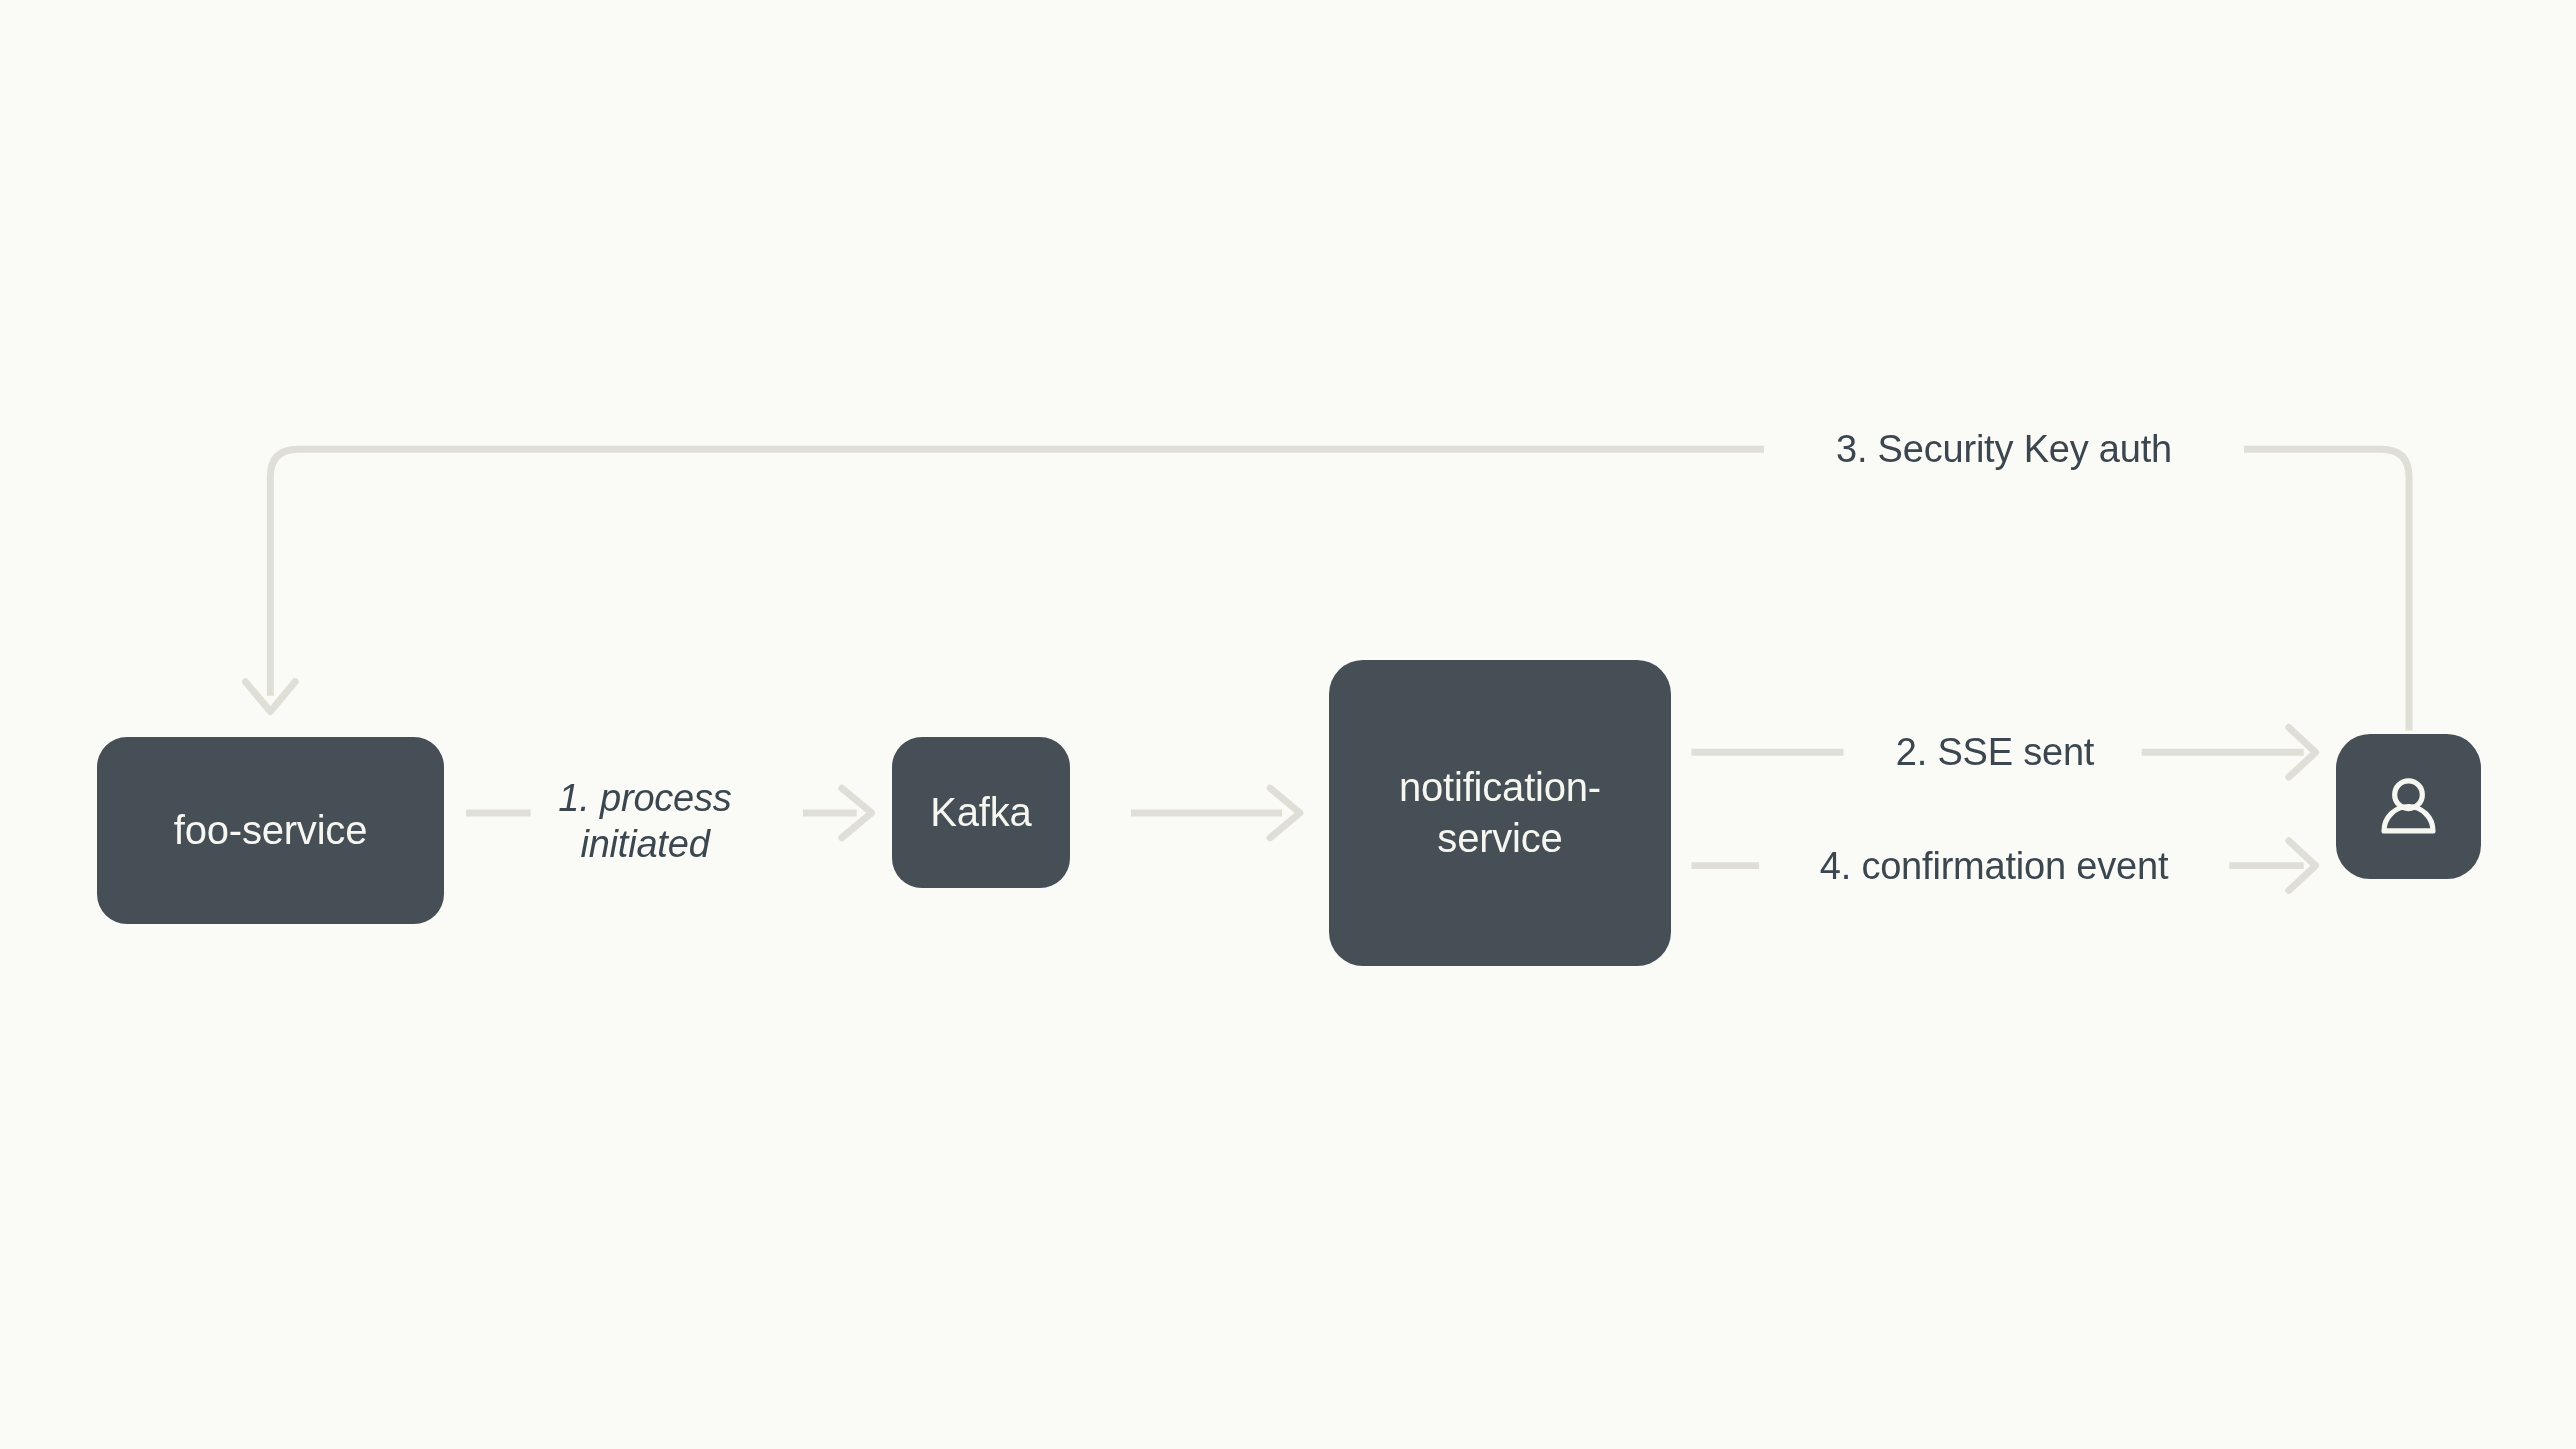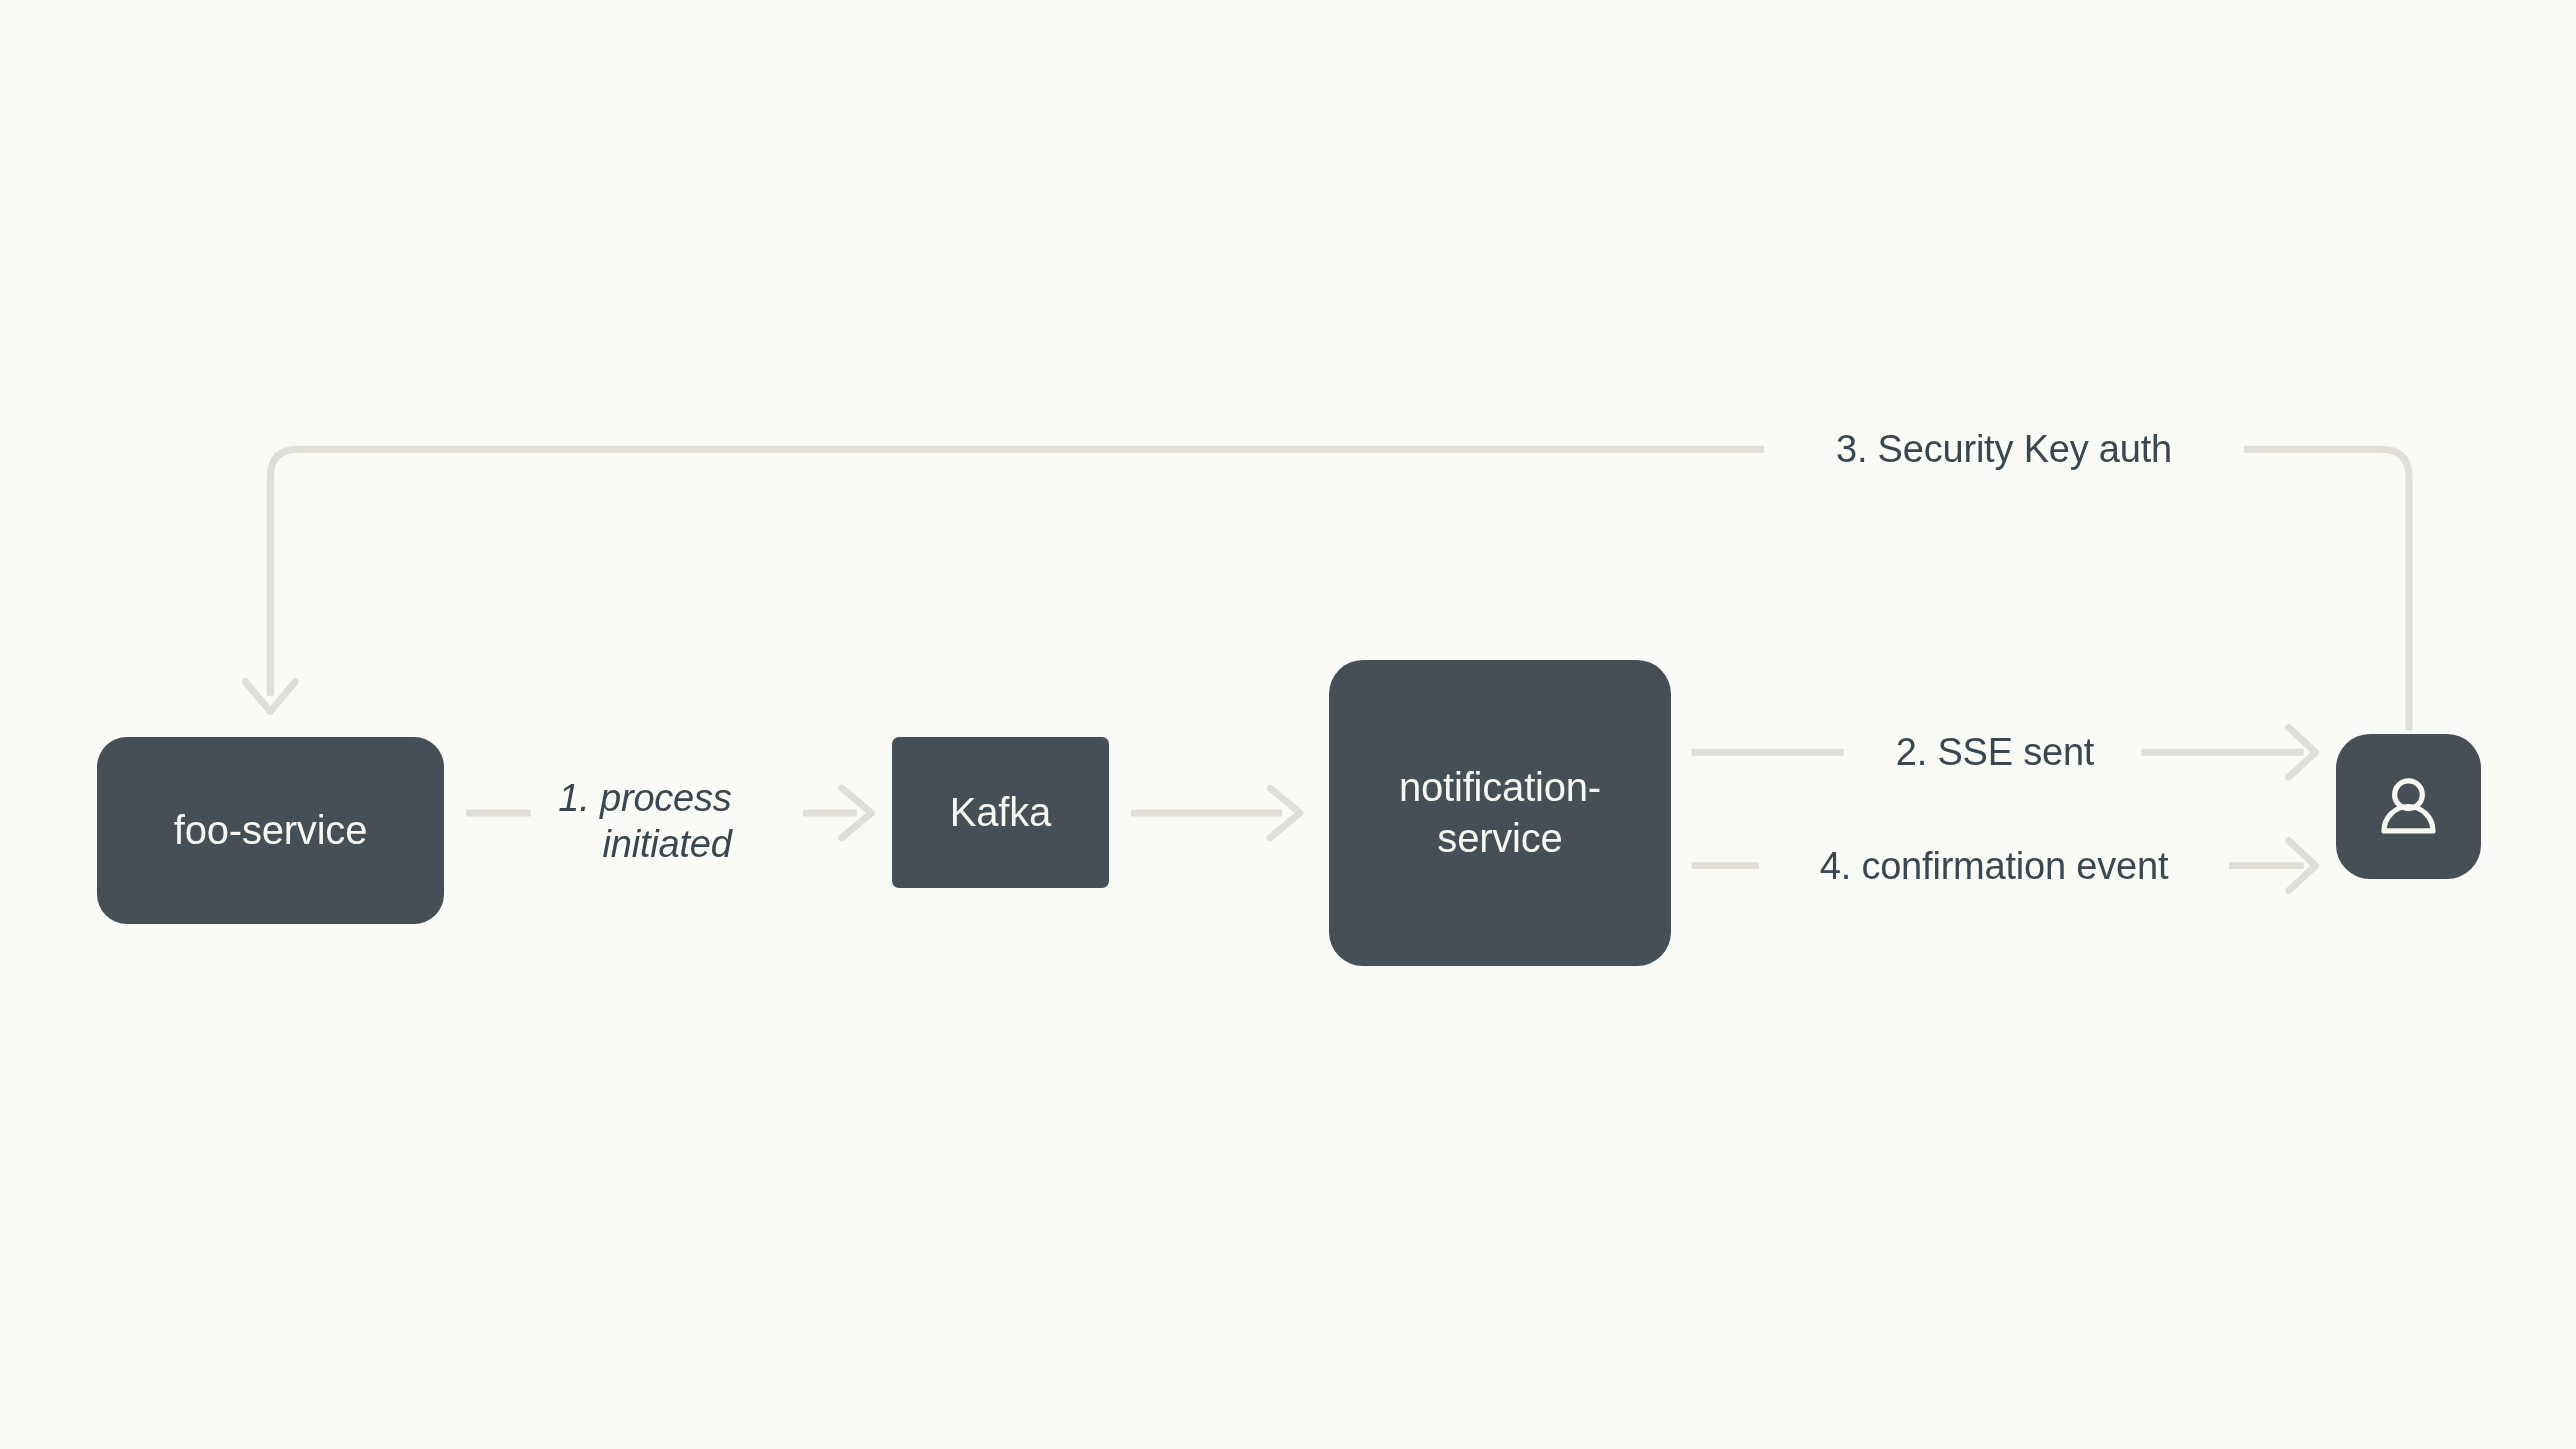--- a/index.html
+++ b/index.html
@@ -38,35 +38,35 @@
     justify-content:center;
     text-align:center;
     font-size:40px;
     font-weight:400;
     line-height:1.28;
     letter-spacing:-0.2px;
     box-sizing:border-box;
   }
 
   #node-foo-service{ left:97px;  top:737px; width:347px; height:187px; border-radius:30px; }
-  #node-kafka{       left:892px; top:737px; width:217px; height:151px; border-radius:7px; }
+  #node-kafka{       left:892px; top:737px; width:178px; height:151px; border-radius:30px; }
   #node-notification-service{ left:1329px; top:660px; width:342px; height:306px; border-radius:34px; padding:0 26px;justify-content:flex-end; }
   #node-user{        left:2336px; top:734px; width:145px; height:145px; border-radius:34px; }
 
   .node-label{ display:block; }
 
   .user-glyph{ width:81px; height:81px; display:block; }
 
   .edge-label{
     position:absolute;
     color:#3B464E;
     font-size:38px;
     line-height:1.22;
     letter-spacing:-0.2px;
-    text-align:right;
+    text-align:center;
     white-space:pre-line;
     transform:translate(-50%,-50%);
   }
   #edge-label-1{ left:645px;  top:821px;font-style:italic; }
   #edge-label-2{ left:1995px; top:752px; white-space:nowrap; }
   #edge-label-3{ left:2004px; top:449px; white-space:nowrap; }
   #edge-label-4{ left:1994px; top:866px; white-space:nowrap; }
 </style>
 </head>
 <body>

